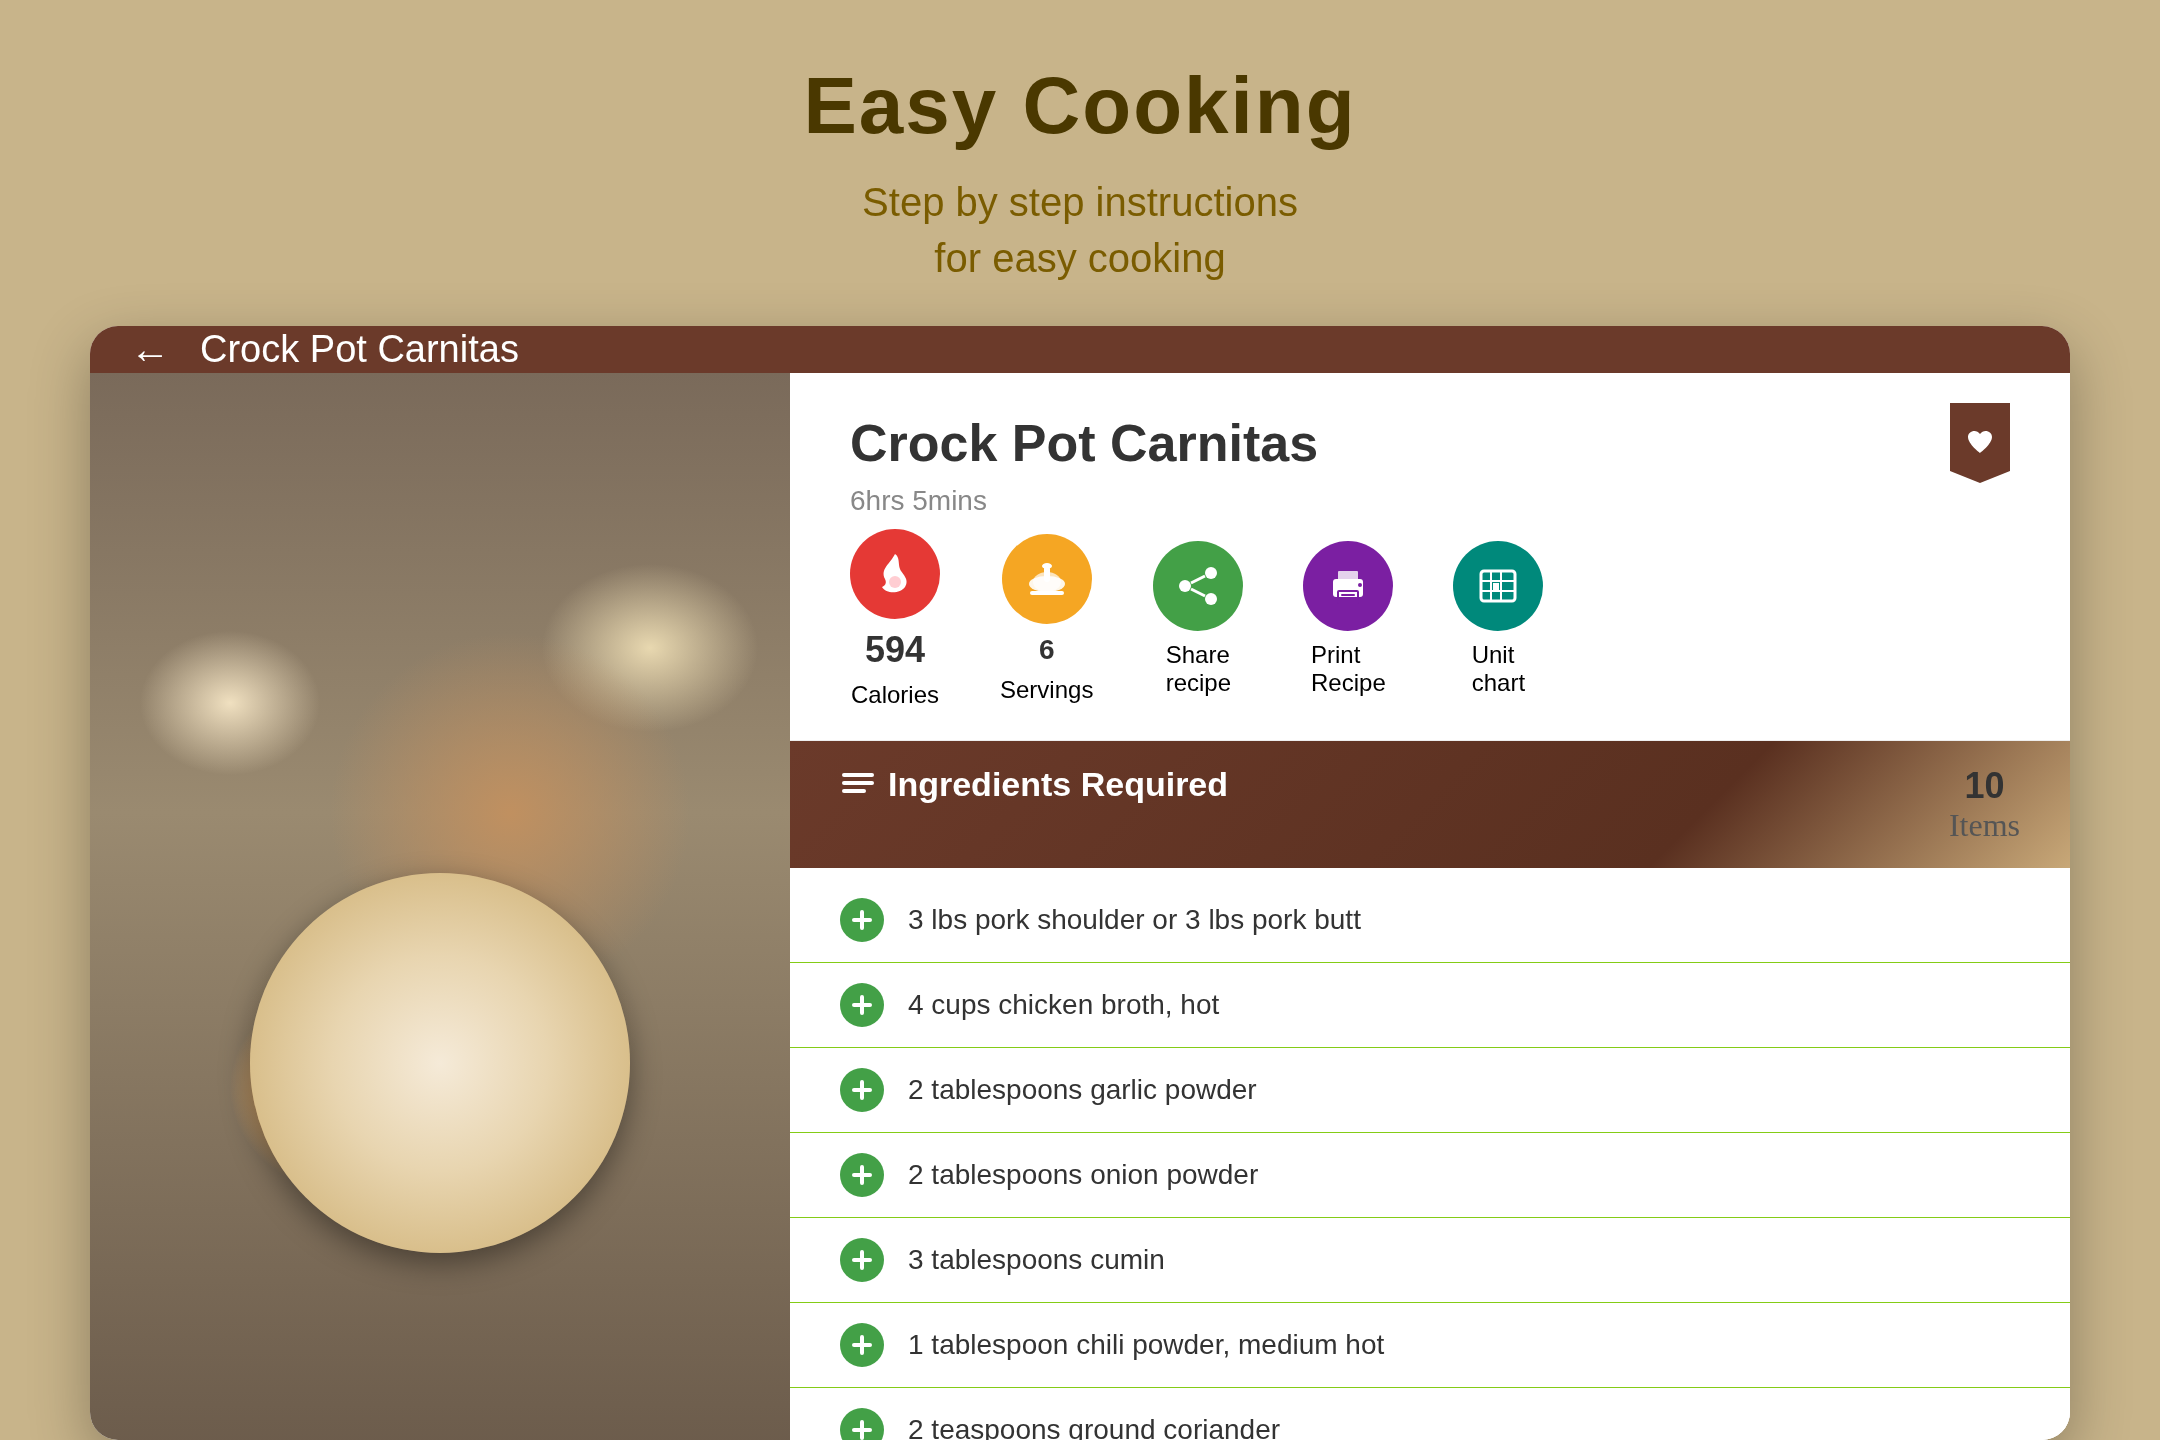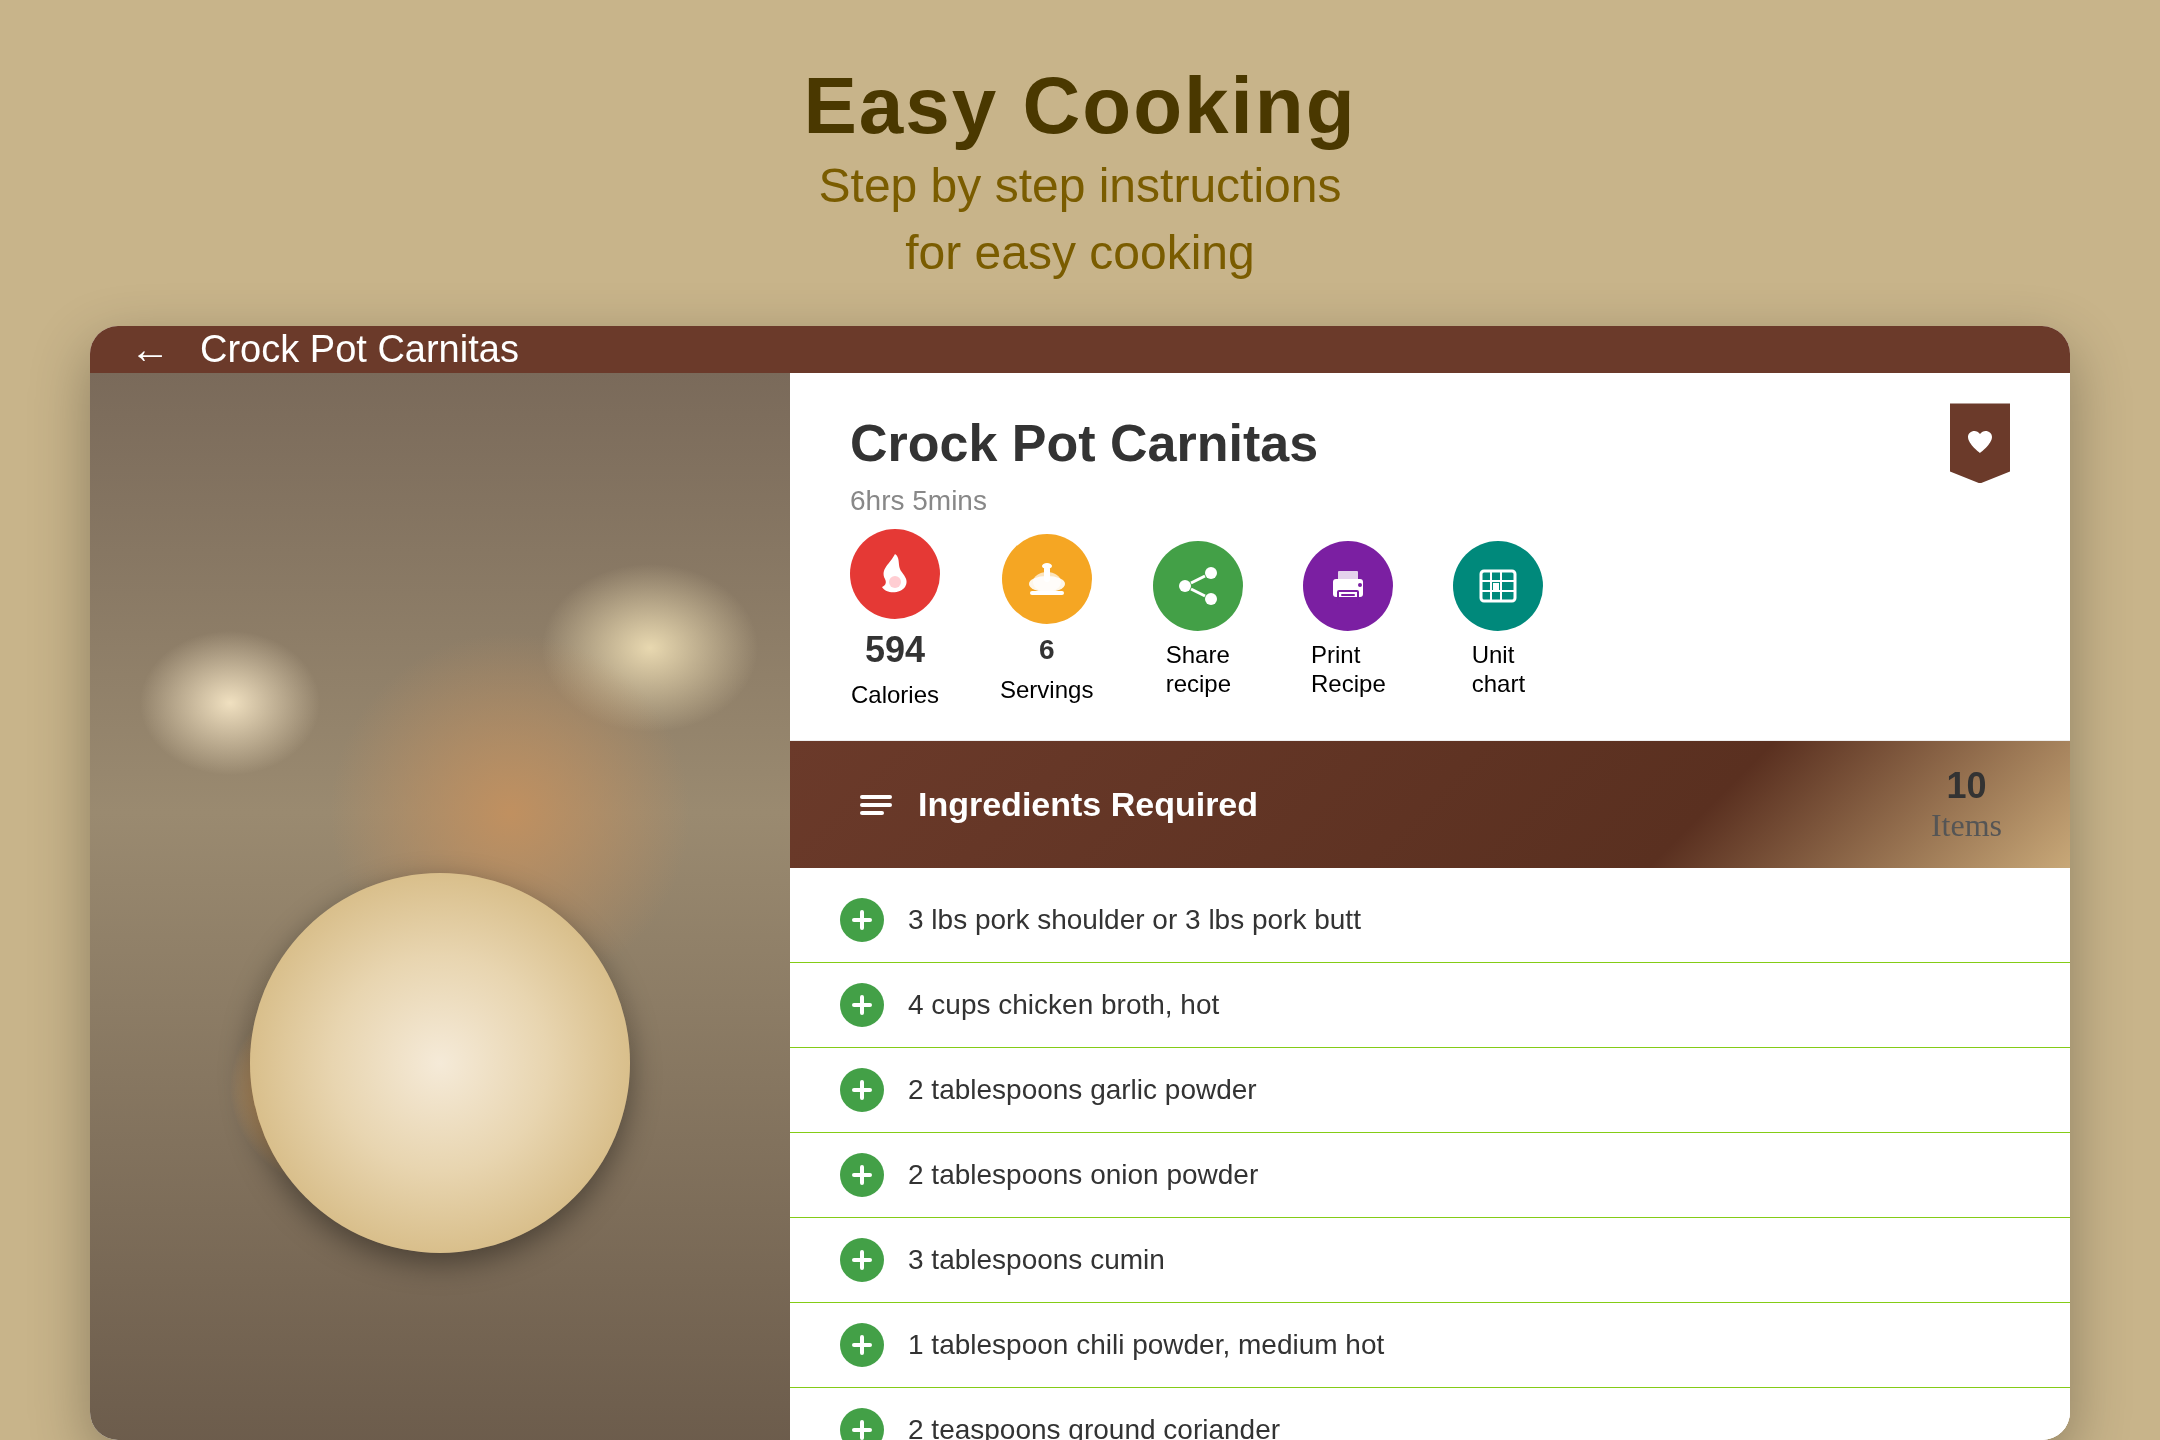--- a/index.html
+++ b/index.html
@@ -21,25 +21,25 @@
 
     .page-title {
       font-size: 80px;
       font-weight: 900;
       color: #4a3800;
       font-family: Arial, sans-serif;
       letter-spacing: 2px;
     }
 
     .page-subtitle {
-      font-size: 48px;
+      font-size: 40px;
       color: #7a5c00;
       font-family: Arial, sans-serif;
       line-height: 1.4;
-      margin-top: 0;
+      margin-top: 22px;
     }
 
     .app-window {
       width: 1980px;
       background: #fff;
       border-radius: 28px;
       overflow: hidden;
       box-shadow: 0 20px 60px rgba(0,0,0,0.3);
       display: flex;
       flex-direction: column;
@@ -187,24 +187,24 @@
       background: #6b3a2a;
       clip-path: polygon(0 0, 100% 0, 100% 85%, 50% 100%, 0 85%);
       display: flex;
       align-items: center;
       justify-content: center;
       cursor: pointer;
     }
 
     .ingredients-header {
       background: linear-gradient(135deg, #6b3a2a 0%, #5a3020 70%, #c8a878 100%);
-      padding: 24px 68px;
-      display: flex;
-      align-items: center;
-      gap: 24px;
+      padding: 24px 50px;
+      display: flex;
+      align-items: flex-start;
+      gap: 12px;
     }
 
     .ingredients-title {
       font-size: 34px;
       color: #fff;
       font-family: Arial, sans-serif;
       font-weight: 600;
     }
 
     .ingredients-count {

